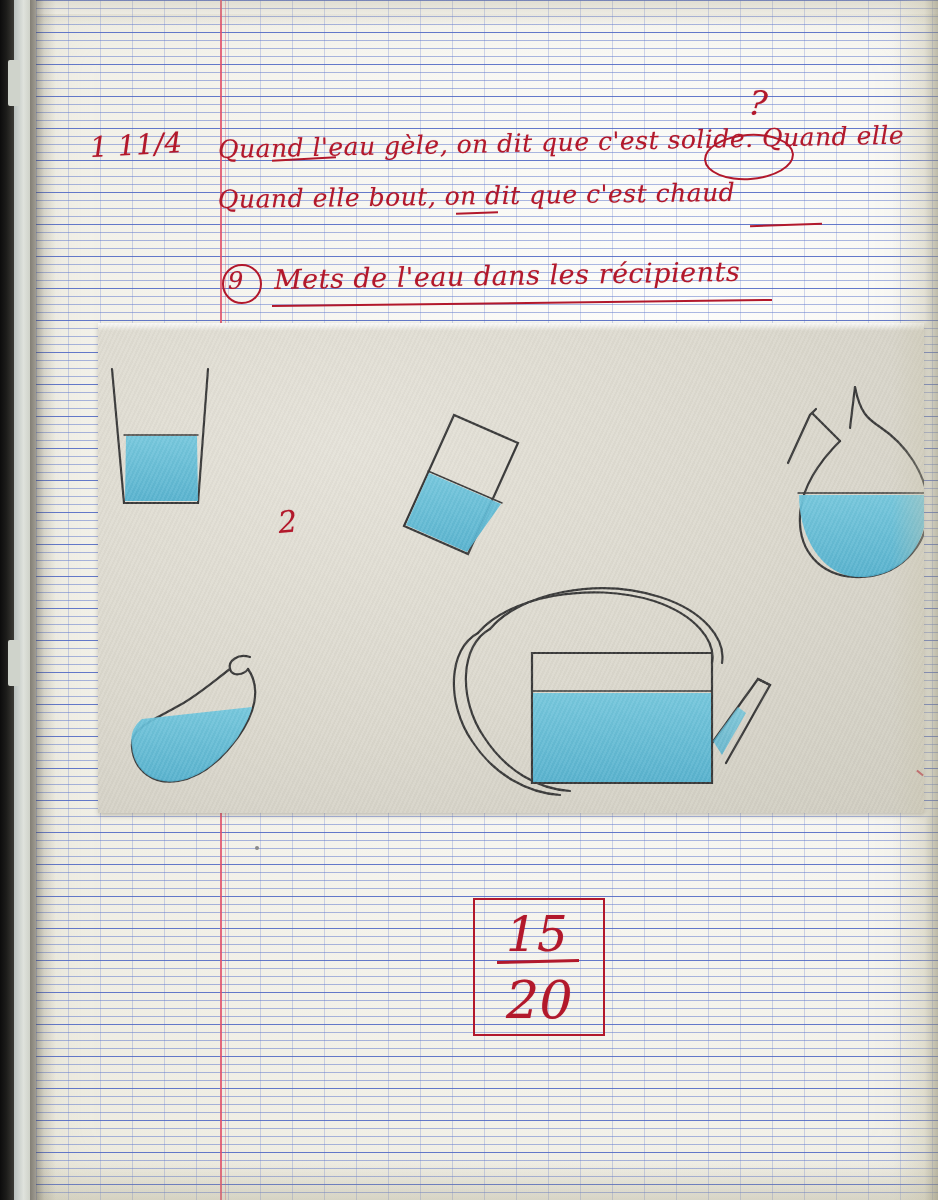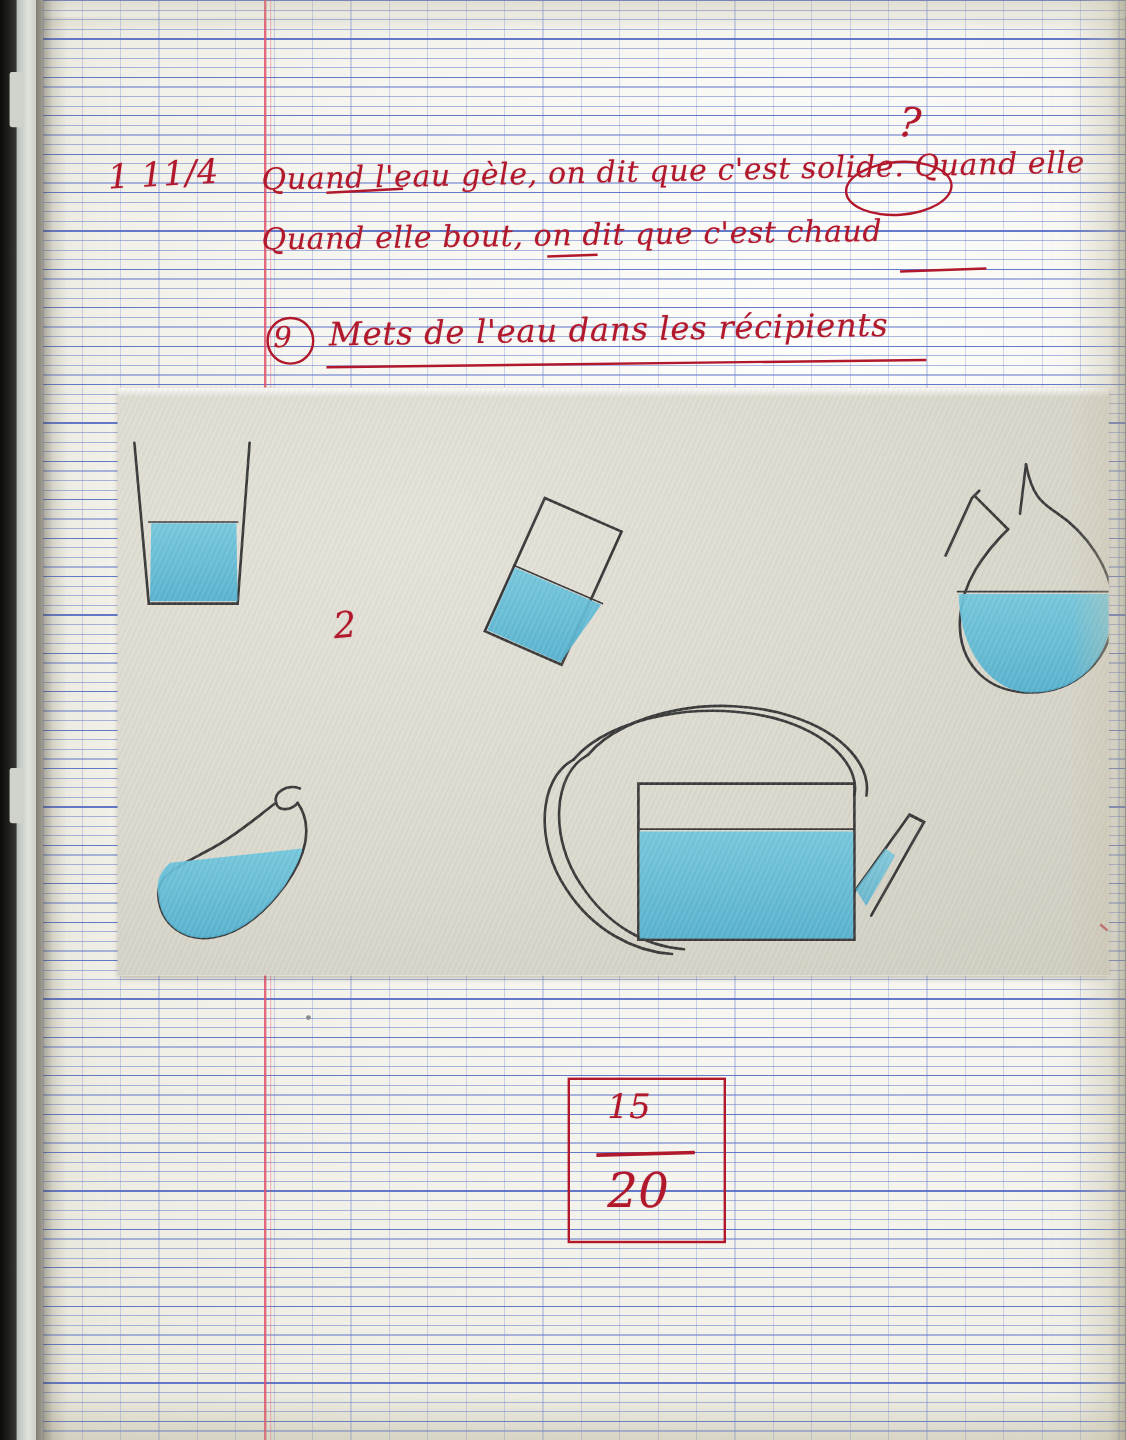--- a/index.html
+++ b/index.html
@@ -238,25 +238,25 @@
 
   
   #grade-box {
     position: absolute;
     left: 437px; top: 898px;
     width: 128px; height: 134px;
     border: 2px solid #b2182b;
   }
   #grade-num {
     left: 470px; top: 906px;
-    font-size: 28px;
+    font-size: 48px;
   }
   #grade-den {
     left: 470px; top: 970px;
-    font-size: 40px;
+    font-size: 52px;
   }
   #grade-bar {
     position: absolute;
     left: 461px; top: 960px;
     width: 82px; height: 3px;
     background: #b2182b;
     transform: rotate(-1.5deg);
   }
 
   #stray-dot {

